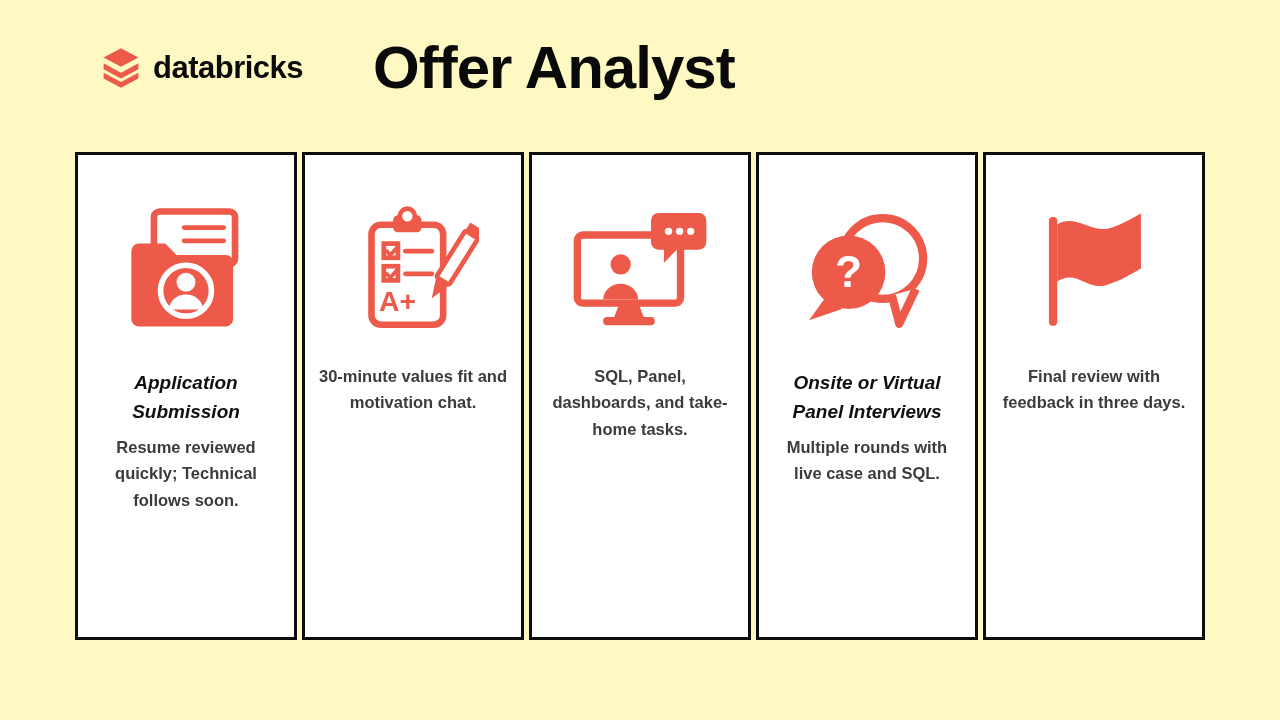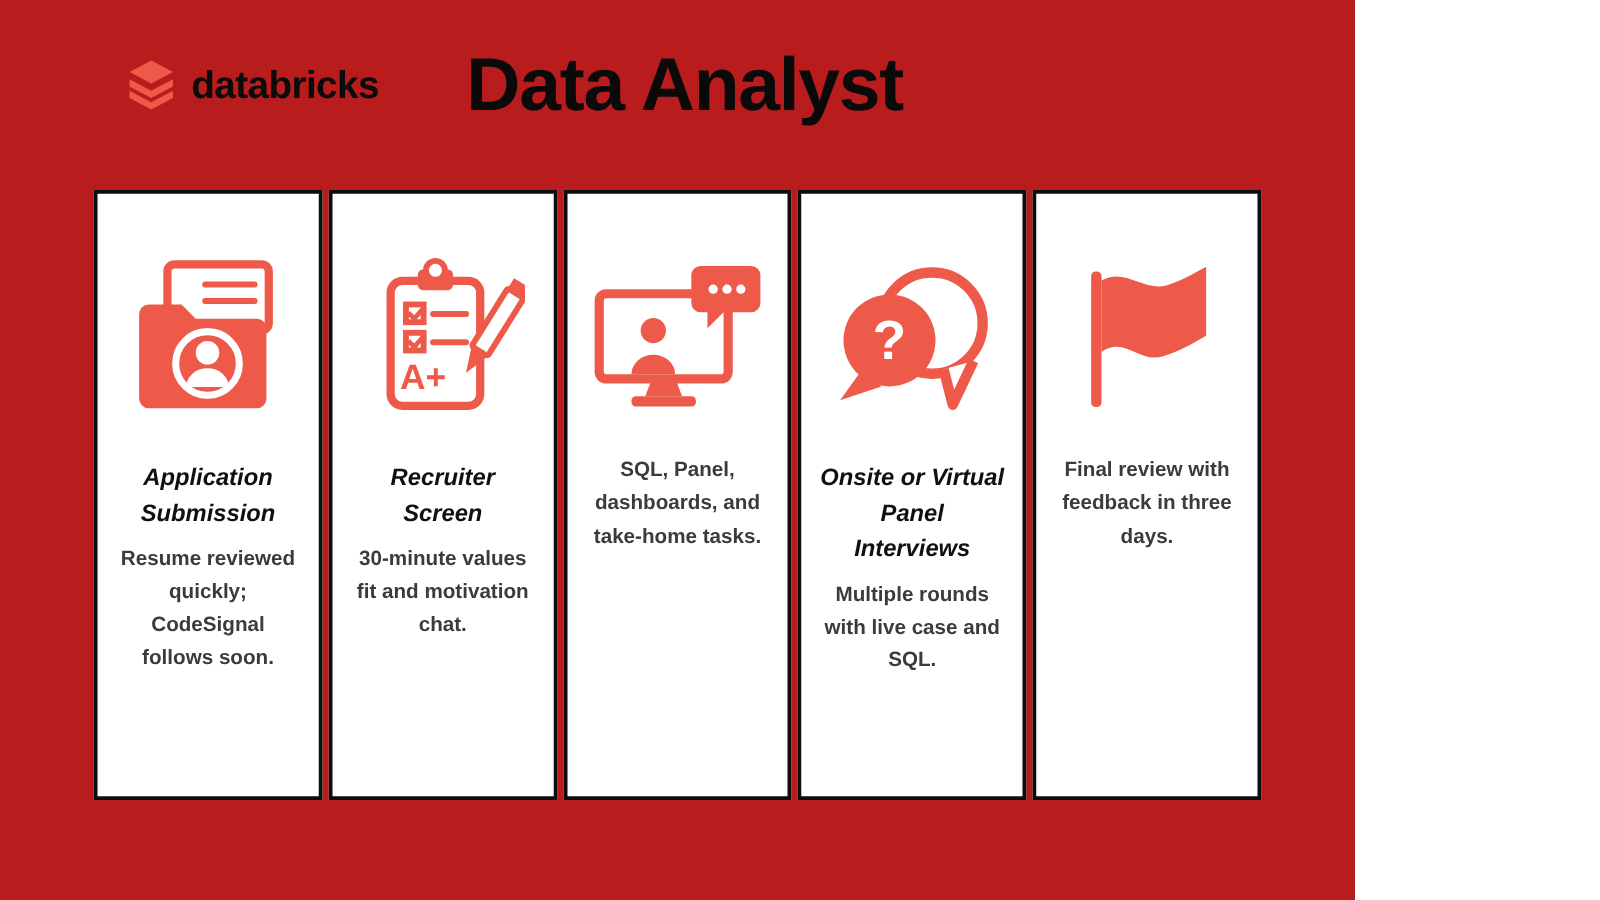--- a/index.html
+++ b/index.html
@@ -1,20 +1,20 @@
 <!DOCTYPE html>
 <html style="--accent: #ee5a49;"><head>
 <meta charset="utf-8">
 <style>
   * { margin:0; padding:0; box-sizing:border-box; }
   html,body { background:#ffffff; }
   .slide {
     position:relative;
-    width:1084px; height:720px;
-    background:#b91c1c;
+    width:1280px; height:720px;
+    background:#fef9c3;
     font-family:"Liberation Sans", sans-serif;
     color:#101010;
     overflow:hidden;
   }
   :root { --accent:#ee5a49; }
 
   
   .header {
     display:flex; align-items:center;
     padding:38px 0 0 100px;
@@ -66,39 +66,39 @@
     <div class="brand">
       <span>
         <svg viewBox="0 0 36 38" width="42" height="44" aria-hidden="true">
           <path d="M18 2 L33 10 L18 18 L3 10 Z" fill="currentColor"></path>
           <path d="M3 15 L18 23 L33 15 L33 20 L18 28 L3 20 Z" fill="currentColor"></path>
           <path d="M3 23 L18 31 L33 23 L33 28 L18 36 L3 28 Z" fill="currentColor"></path>
         </svg>
       </span>
       <span class="brand-name">databricks</span>
     </div>
-    <h1 class="slide-title">Data Analyst</h1>
+    <h1 class="slide-title">Offer Analyst</h1>
   </div>
 
   <div class="cards">
 
     <div class="card">
       <div class="icon-wrap">
         <svg viewBox="0 0 140 140" width="132" height="132" aria-hidden="true">
           <rect x="36" y="8" width="86" height="56" rx="6" fill="#fff" stroke="currentColor" stroke-width="7"></rect>
           <line x1="68" y1="25" x2="110" y2="25" stroke="currentColor" stroke-width="5" stroke-linecap="round"></line>
           <line x1="68" y1="39" x2="110" y2="39" stroke="currentColor" stroke-width="5" stroke-linecap="round"></line>
           <path d="M12 50 a8 8 0 0 1 8 -8 h28 l12 12 h52 a8 8 0 0 1 8 8 v60 a8 8 0 0 1 -8 8 H20 a8 8 0 0 1 -8 -8 Z" fill="currentColor"></path>
           <circle cx="70" cy="92" r="27" fill="none" stroke="#fff" stroke-width="6"></circle>
           <circle cx="70" cy="83" r="10" fill="#fff"></circle>
           <path d="M52 112 a18 16 0 0 1 36 0 Z" fill="#fff"></path>
         </svg>
       </div>
       <h3 class="card-title">Application Submission</h3>
-      <p class="card-desc">Resume reviewed quickly; CodeSignal follows soon.</p>
+      <p class="card-desc">Resume reviewed quickly; Technical follows soon.</p>
     </div>
 
     <div class="card">
       <div class="icon-wrap">
         <svg viewBox="0 0 140 140" width="132" height="132" aria-hidden="true">
           <rect x="26" y="22" width="76" height="106" rx="10" fill="#fff" stroke="currentColor" stroke-width="7"></rect>
           <rect x="49" y="12" width="30" height="18" rx="5" fill="currentColor"></rect>
           <circle cx="64" cy="13" r="8" fill="#fff" stroke="currentColor" stroke-width="5"></circle>
           <rect x="39" y="42" width="15" height="15" fill="none" stroke="currentColor" stroke-width="5"></rect>
           <path d="M41 49 l5 5 l9 -10" fill="none" stroke="currentColor" stroke-width="4"></path>
@@ -107,21 +107,20 @@
           <path d="M41 73 l5 5 l9 -10" fill="none" stroke="currentColor" stroke-width="4"></path>
           <line x1="62" y1="74" x2="90" y2="74" stroke="currentColor" stroke-width="5" stroke-linecap="round"></line>
           <text x="34" y="114" font-size="30" font-weight="bold" fill="currentColor" font-family="Liberation Sans, sans-serif">A+</text>
           <g transform="rotate(32 110 68)">
             <rect x="102" y="26" width="16" height="58" rx="2" fill="#fff" stroke="currentColor" stroke-width="5"></rect>
             <path d="M102 84 L110 106 L118 84 Z" fill="currentColor"></path>
             <rect x="102" y="16" width="16" height="10" fill="currentColor"></rect>
           </g>
         </svg>
       </div>
-      <h3 class="card-title">Recruiter Screen</h3>
       <p class="card-desc">30-minute values fit and motivation chat.</p>
     </div>
 
     <div class="card">
       <div class="icon-wrap">
         <svg viewBox="0 0 152 132" width="140" height="128" aria-hidden="true">
           <rect x="8" y="28" width="112" height="74" rx="6" fill="#fff" stroke="currentColor" stroke-width="8"></rect>
           <circle cx="55" cy="60" r="11" fill="currentColor"></circle>
           <path d="M36 98 a19 17 0 0 1 38 0 Z" fill="currentColor"></path>
           <path d="M53 104 h22 l5 13 h-32 Z" fill="currentColor"></path>

